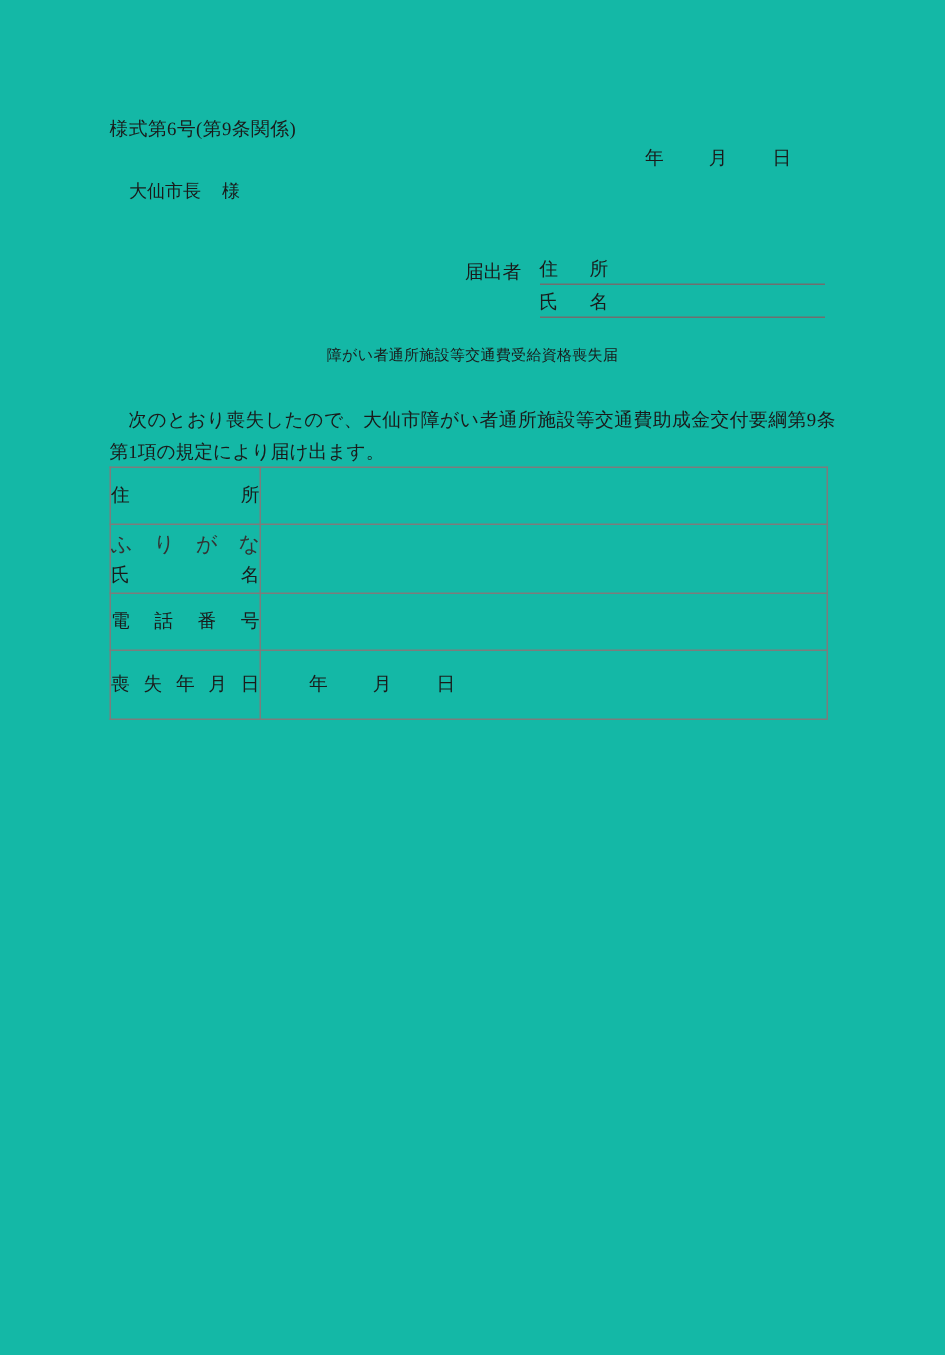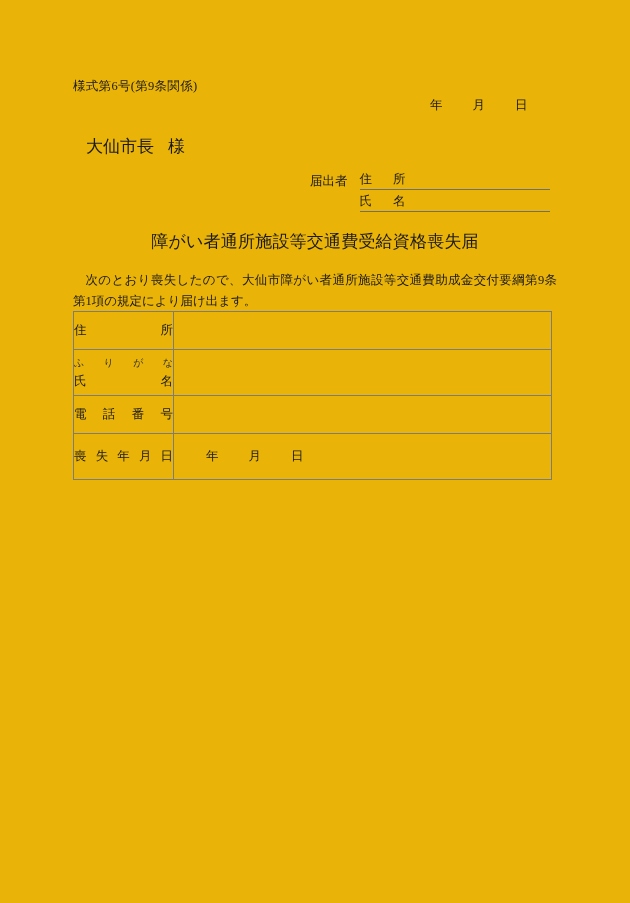--- a/index.html
+++ b/index.html
@@ -14,21 +14,21 @@
     font-family: "Liberation Serif", "DejaVu Serif", serif;
     color: #1a1a1a;
     -webkit-font-smoothing: antialiased;
     position: relative;
     overflow: hidden;
   }
 
   .page {
     position: absolute;
     inset: 0;
-    background: #eab308;
+    background: #14b8a6;
   }
 
   
   .form-number {
     position: absolute;
     left: 73px;
     top: 78px;
     font-size: 12.5px;
     letter-spacing: 0.3px;
     white-space: nowrap;
@@ -41,22 +41,22 @@
     top: 97px;
     font-size: 12.5px;
     white-space: nowrap;
   }
   .date-line .dsp { display: inline-block; width: 30px; }
 
   
   .addressee {
     position: absolute;
     left: 86px;
-    top: 135px;
-    font-size: 17px;
+    top: 119px;
+    font-size: 12px;
     white-space: nowrap;
   }
   .addressee .gap { display: inline-block; width: 14px; }
 
   
   .submitter {
     position: absolute;
     left: 310px;
     top: 171px;
     display: flex;
@@ -96,21 +96,21 @@
     font-size: 12.5px;
   }
 
   
   .doc-title {
     position: absolute;
     left: 0;
     right: 0;
     top: 230px;
     text-align: center;
-    font-size: 17px;
+    font-size: 10px;
     letter-spacing: 0.2px;
   }
 
   
   .body-text {
     position: absolute;
     left: 73px;
     top: 270px;
     width: 484px;
     font-size: 12.5px;
@@ -139,21 +139,21 @@
     font-size: 12.5px;
   }
   .lbl-just {
     display: block;
     text-align: justify;
     text-align-last: justify;
     white-space: nowrap;
   }
   .furigana {
     display: block;
-    font-size: 10px;
+    font-size: 14px;
     text-align: justify;
     text-align-last: justify;
     white-space: nowrap;
     margin-bottom: 3px;
     color: #333;
   }
   .val-cell {
     padding: 4px 10px;
     font-size: 12.5px;
   }

